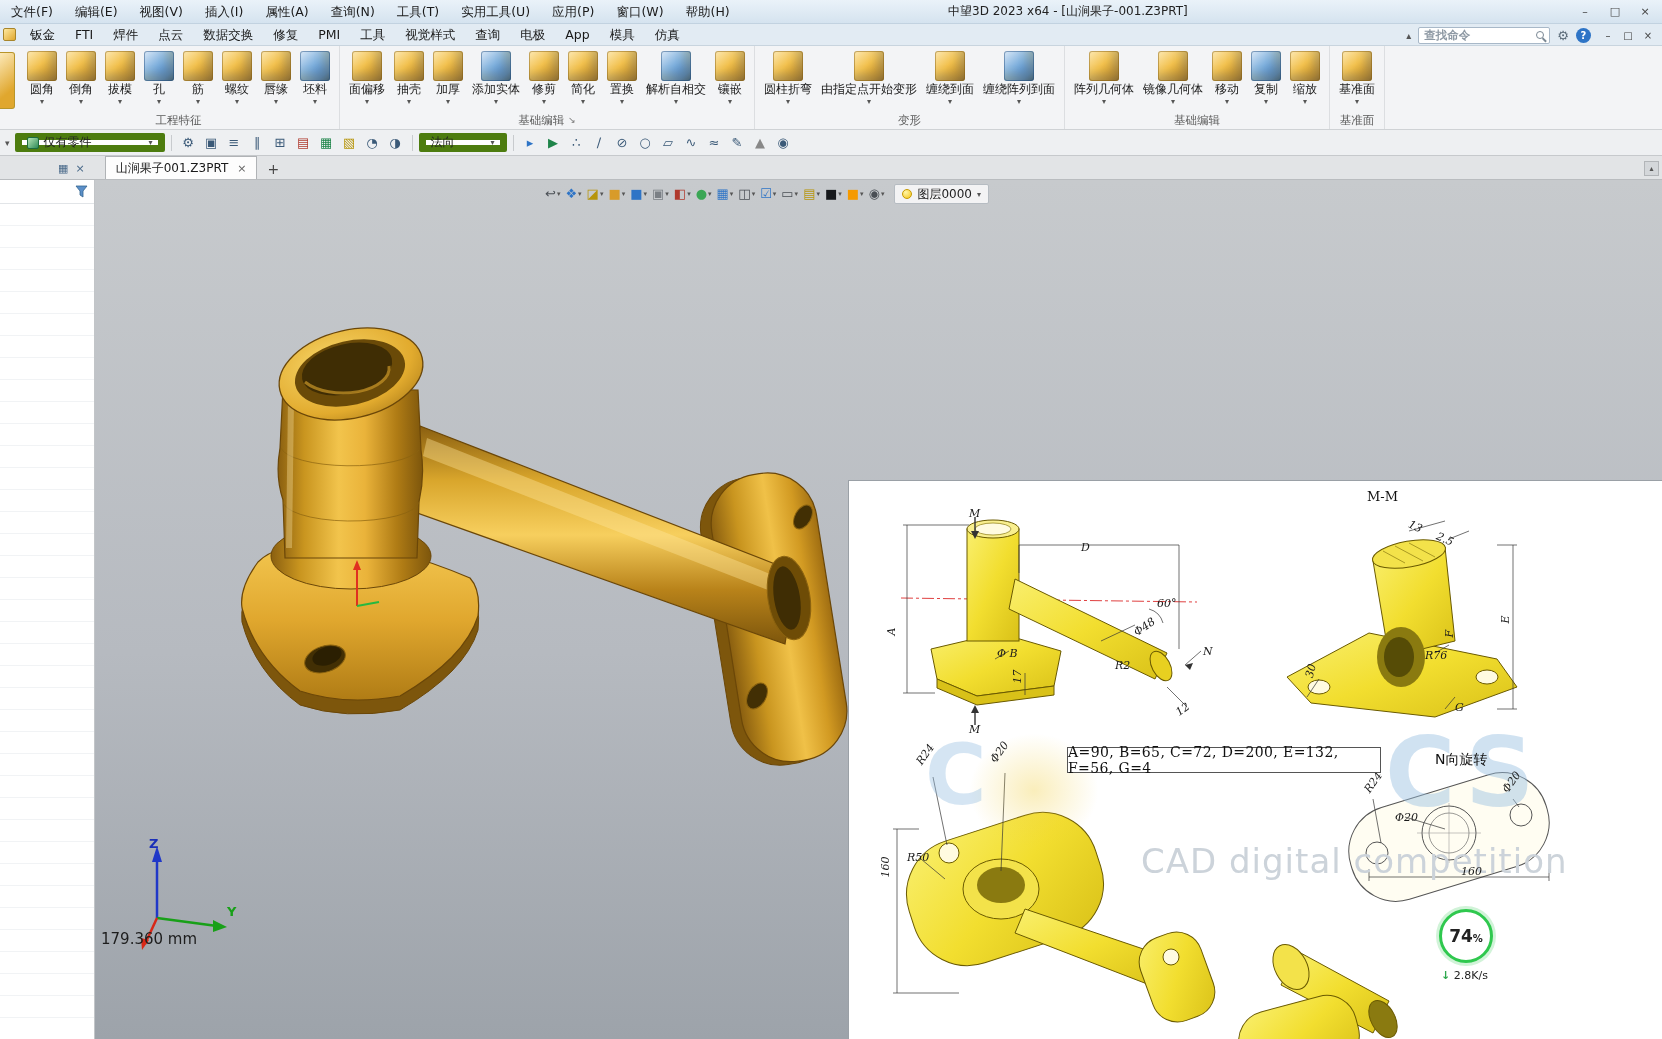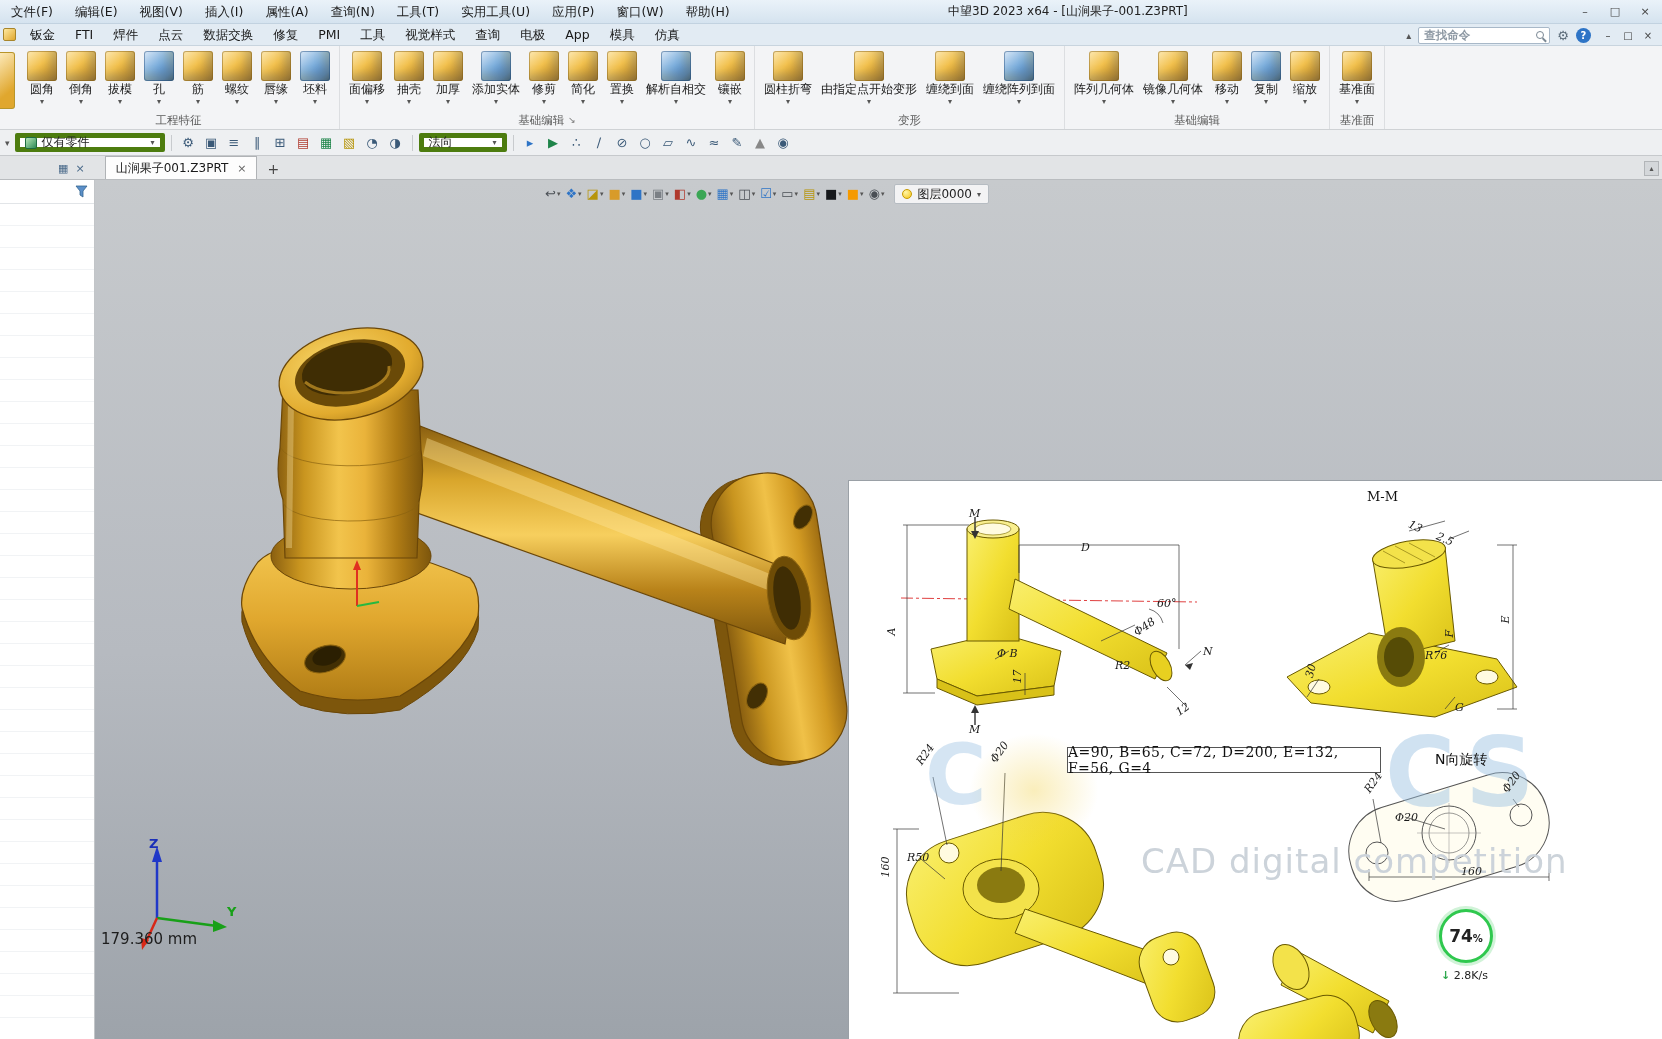--- a/index.html
+++ b/index.html
@@ -42,21 +42,21 @@
     box-shadow:inset 0 0 0 1px rgba(130,90,10,.45), inset -7px -7px 9px rgba(55,95,170,.22); }
   .rbtn:nth-child(4n) .ricon { background:linear-gradient(140deg,#ddeaf8 0%,#7fb0dd 45%,#3a78c2 80%,#1c4e86 100%); box-shadow:inset 0 0 0 1px rgba(25,70,125,.45), inset -7px -7px 9px rgba(200,150,40,.25); }
   .rlabel { font-size:12px; line-height:14px; white-space:nowrap; }
   .rcaret { font-size:8px; line-height:8px; color:#555; margin-top:2px; }
   .rglabel { height:18px; display:flex; align-items:center; justify-content:center; gap:4px; font-size:11.5px; color:#5a5a5a;text-align:right; }
   .launcher { font-size:9px; color:#777; }
 
   
   .quickbar { height:26px; background:#eef0f2; border-bottom:1px solid #c6c9cc; display:flex; align-items:center; gap:3px; padding:0 3px; }
   .qcaret { font-size:9px; color:#555; padding:0 2px; }
-  .combo { height:19px; background:#fff; border:5px solid #4d7c0f; border-radius:2px; display:flex; align-items:center; padding:0 5px; gap:5px; font-size:12px; color:#222; }
+  .combo { height:19px; background:#fff; border:7px solid #4d7c0f; border-radius:2px; display:flex; align-items:center; padding:0 5px; gap:5px; font-size:12px; color:#222; }
   .combo-part { width:150px; }
   .combo-normal { width:88px; }
   .cube { width:12px; height:12px; border-radius:2px; background:linear-gradient(135deg,#b7e6b7,#2e8b57); border:1px solid #1d6b40; }
   .spring { flex:1; }
   .ccaret { font-size:8px; color:#555; }
   .qicons { display:flex; align-items:center; gap:2px; }
   .qicon { width:21px; height:21px; display:flex; align-items:center; justify-content:center; font-size:13px; color:#3b5a78; border-radius:2px; }
   .qsep { width:1px; height:16px; background:#c8cbce; margin:0 3px; }
 
   

